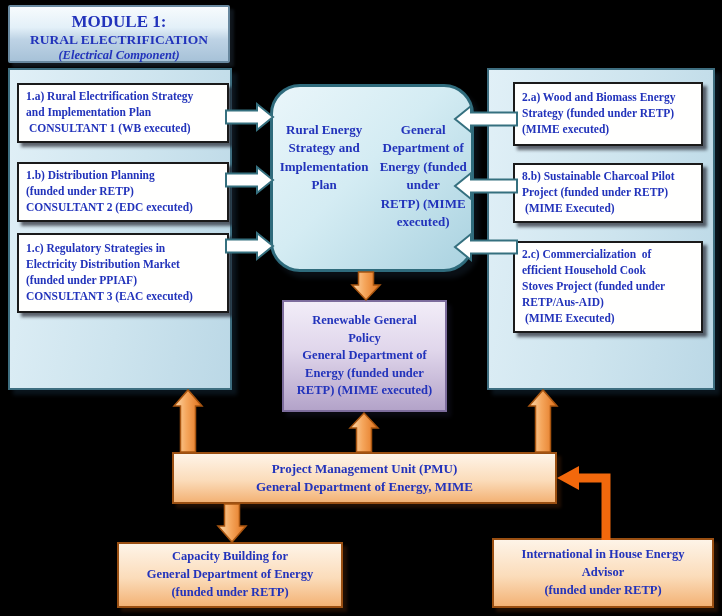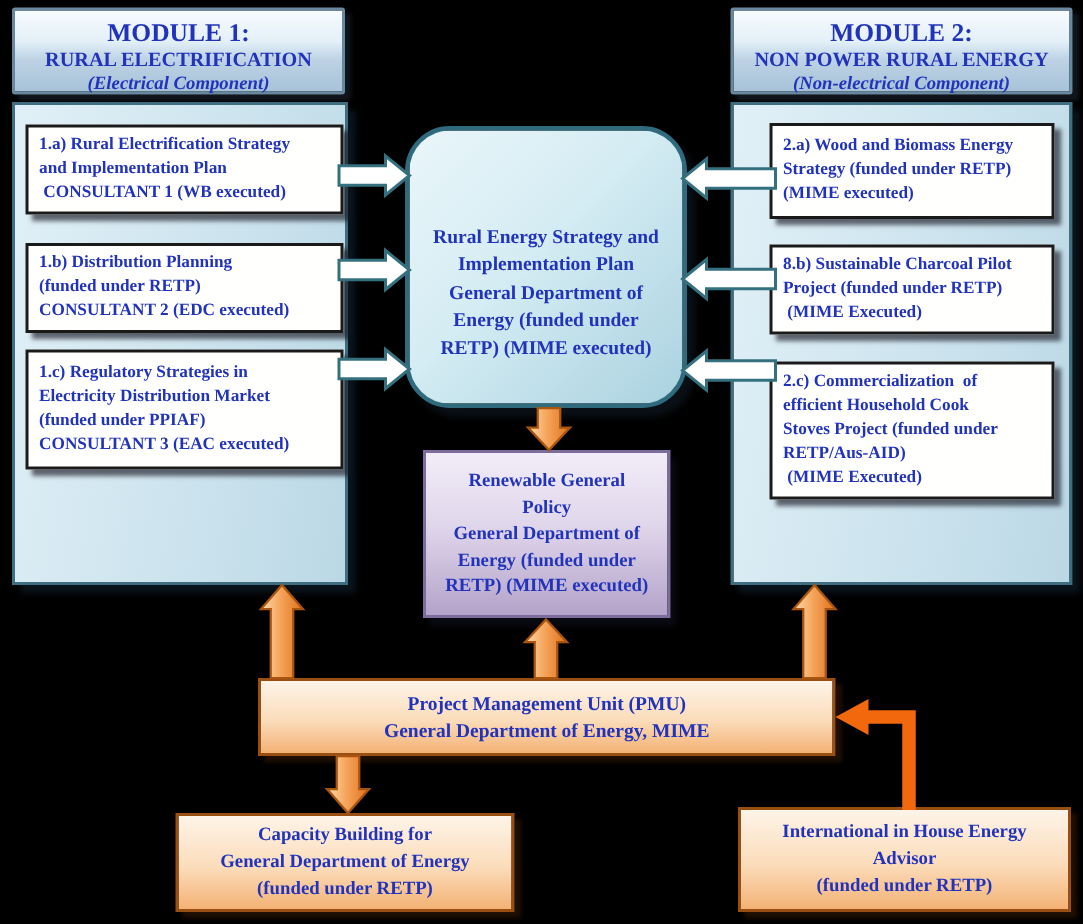--- a/index.html
+++ b/index.html
@@ -29,25 +29,25 @@
         font-size:11.5px;line-height:1.38;display:flex;flex-direction:column;
         justify-content:center;padding:2px 3px 2px 7px;white-space:pre;}
   .b1a{left:17px;top:83px;width:212px;height:60px;}
   .b1b{left:17px;top:162px;width:212px;height:60px;}
   .b1c{left:17px;top:233px;width:212px;height:80px;}
   .b2a{left:513px;top:82px;width:190px;height:64px;}
   .b2b{left:513px;top:163px;width:190px;height:60px;}
   .b2c{left:513px;top:241px;width:190px;height:92px;}
 
   
-  .center-box{position:absolute;left:270px;top:84px;width:188px;height:188px;
+  .center-box{position:absolute;left:270px;top:84px;width:204px;height:188px;
         border:3px solid #2f6b7c;border-radius:30px;box-sizing:border-box;
         background:linear-gradient(135deg,#eaf6fa 0%,#d4ecf3 45%,#aad2e0 100%);
         box-shadow:5px 6px 5px #0a1016;color:#2233bb;text-align:center;font-weight:bold;
-        display:flex;flex-direction:column;justify-content:center;padding-top:34px;
+        display:flex;flex-direction:row;justify-content:center;padding-top:34px;
         white-space:pre-line;font-size:13px;line-height:1.42;}
 
   
   .policy-box{position:absolute;left:282px;top:300px;width:165px;height:112px;
         border:2px solid #7d6d9d;box-sizing:border-box;
         background:linear-gradient(180deg,#f2edf8 0%,#e0d6eb 45%,#b3a3c9 100%);
         box-shadow:4px 5px 4px #0a0a12;color:#2233bb;text-align:center;font-weight:bold;
         display:flex;flex-direction:column;justify-content:center;
         white-space:pre-line;font-size:12.5px;line-height:1.4;}
 
@@ -66,25 +66,20 @@
 <body>
 
 <div class="canvas">
 
   <div class="hdr hdr1">
     <div class="l1">MODULE 1:</div>
     <div class="l2">RURAL ELECTRIFICATION</div>
     <div class="l3">(Electrical Component)</div>
   </div>
 
-  <div class="hdr hdr2">
-    <div class="l1">MODULE 2:</div>
-    <div class="l2">NON POWER RURAL ENERGY</div>
-    <div class="l3">(Non-electrical Component)</div>
-  </div>
 
   <div class="panel panel1"></div>
   <div class="panel panel2"></div>
 
   <div class="wbox b1a">1.a) Rural Electrification Strategy
 and Implementation Plan
  CONSULTANT 1 (WB executed)</div>
   <div class="wbox b1b">1.b) Distribution Planning
 (funded under RETP)
 CONSULTANT 2 (EDC executed)</div>

